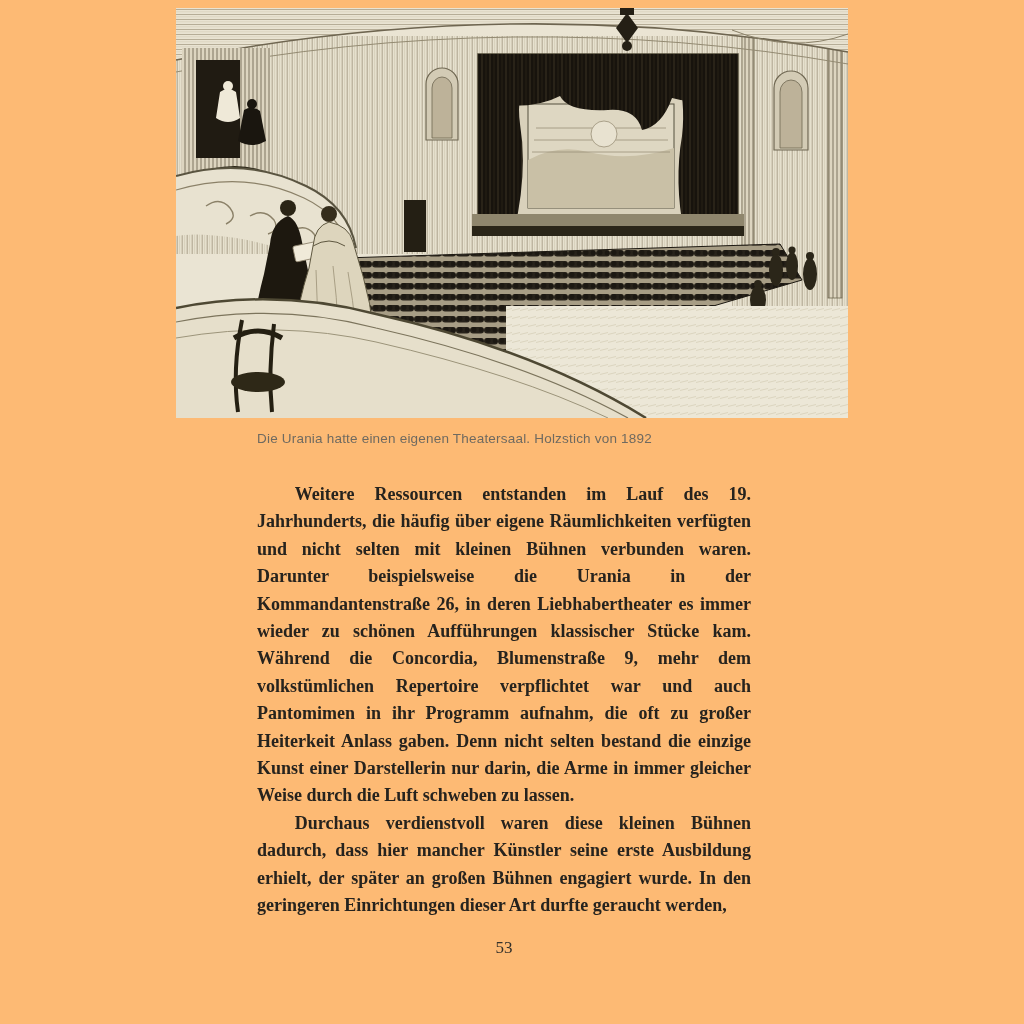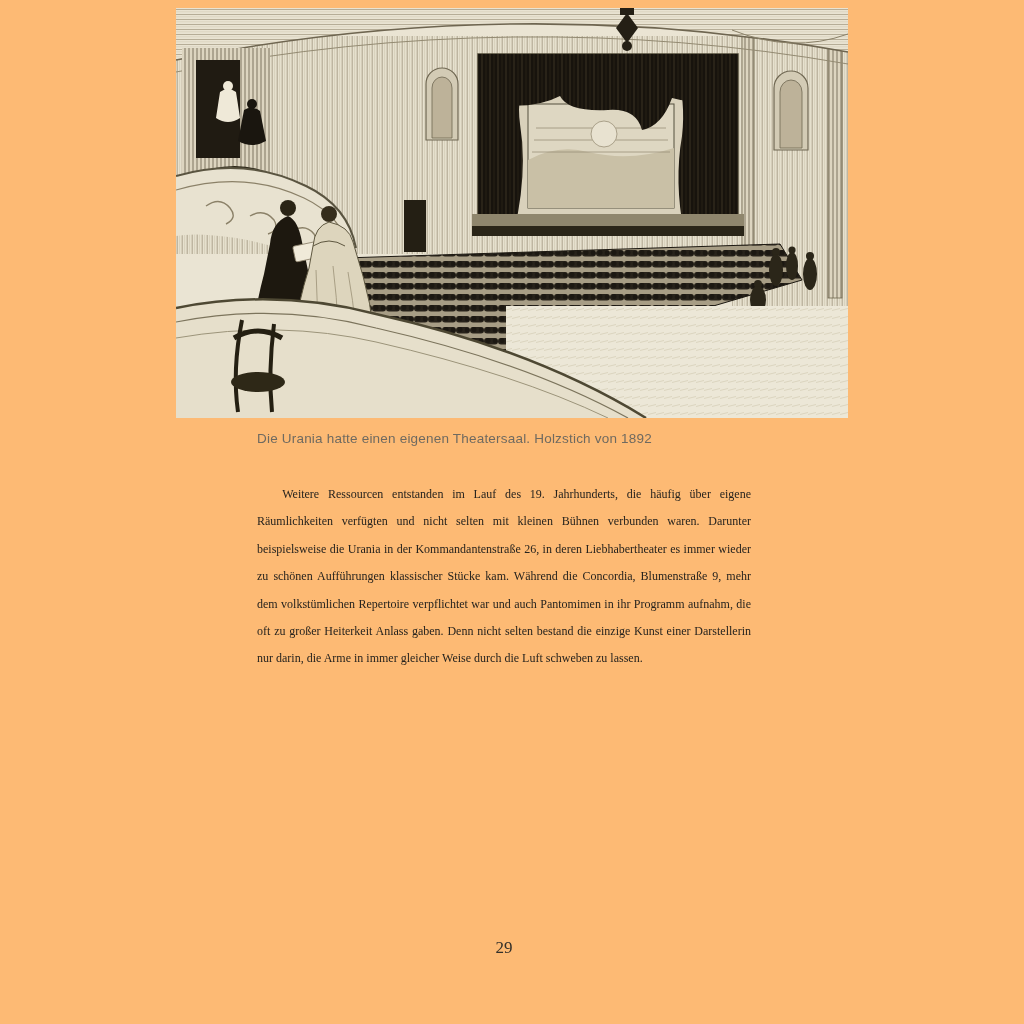--- a/index.html
+++ b/index.html
@@ -36,24 +36,25 @@
     font-family: "Liberation Sans", sans-serif;
     font-size: 13.5px;
     letter-spacing: 0.2px;
     color: #6f6a60;
   }
   .textblock {
     position: absolute;
     left: 257px;
     top: 481px;
     width: 494px;
-    font-size: 12px;
+    font-size: 18px;
     line-height: 27.4px;
     color: #26231e;
     text-align: justify;
+    font-weight: bold;
   }
   .textblock p {
     margin: 0;
     text-indent: 2.1em;
   }
   .pagenum {
     position: absolute;
     left: 257px;
     top: 938px;
     width: 494px;
@@ -216,17 +217,18 @@
           <ellipse cx="82" cy="374" rx="27" ry="10" fill="#2e2817"></ellipse>
         </g>
       </g>
     </svg>
   </figure>
 
   <div class="caption">Die Urania hatte einen eigenen Theatersaal. Holzstich von 1892</div>
 
   <div class="textblock">
     <p>Weitere Ressourcen entstanden im Lauf des 19. Jahrhunderts, die häufig über eigene Räumlichkeiten verfügten und nicht selten mit kleinen Bühnen verbunden waren. Darunter beispielsweise die Urania in der Kommandantenstraße 26, in deren Liebhabertheater es immer wieder zu schönen Aufführungen klassischer Stücke kam. Während die Concordia, Blumenstraße 9, mehr dem volkstümlichen Repertoire verpflichtet war und auch Pantomimen in ihr Programm aufnahm, die oft zu großer Heiterkeit Anlass gaben. Denn nicht selten bestand die einzige Kunst einer Darstellerin nur darin, die Arme in immer gleicher Weise durch die Luft schweben zu lassen.</p>
+    <p>Durchaus verdienstvoll waren diese kleinen Bühnen dadurch, dass hier mancher Künstler seine erste Ausbildung erhielt, der später an großen Bühnen engagiert wurde. In den geringeren Einrichtungen dieser Art durfte geraucht werden,</p>
   </div>
 
-  <div class="pagenum">29</div>
+  <div class="pagenum">53</div>
 
 </div>
 
 </body></html>

